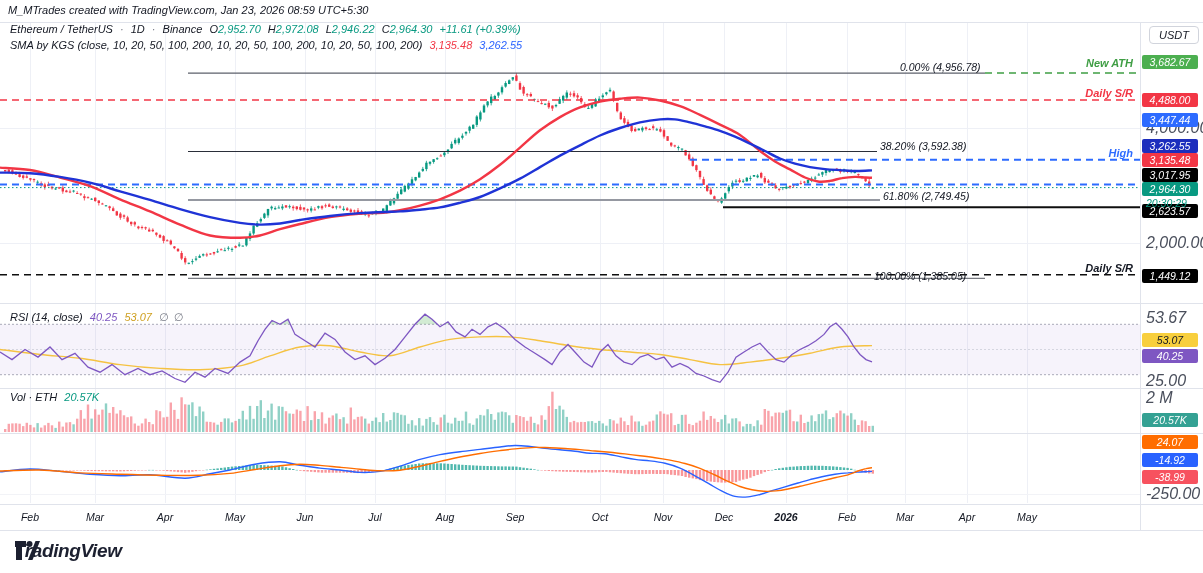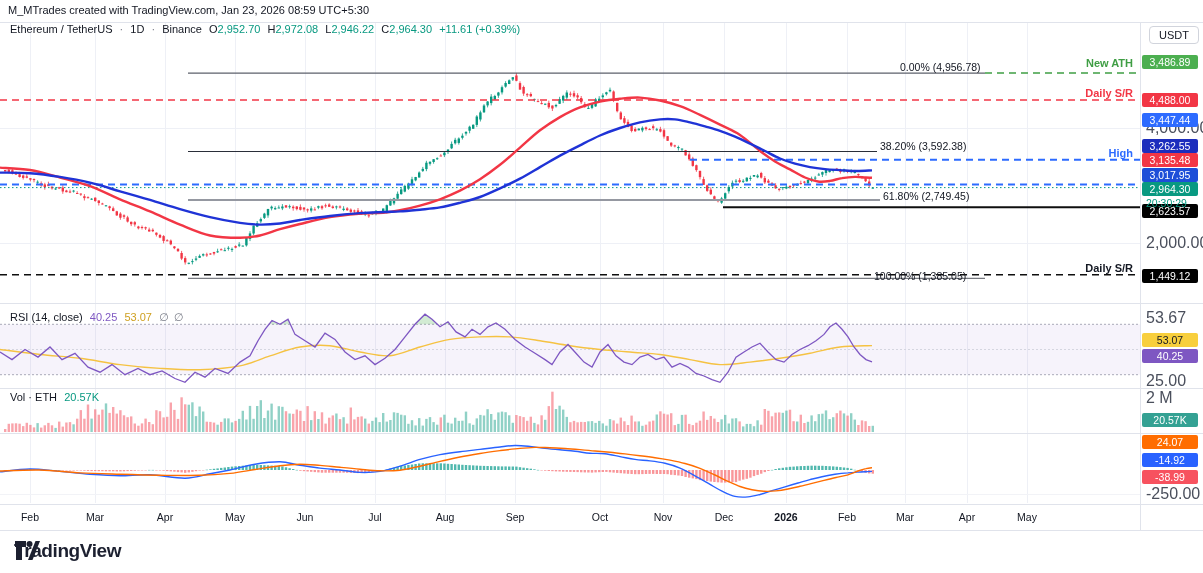--- a/index.html
+++ b/index.html
@@ -1,17 +1,17 @@
 <!DOCTYPE html>
 <html><head>
 <meta charset="utf-8">
 <style>
   html,body{margin:0;padding:0;background:#fff;}
   .stage{position:relative;width:1203px;height:573px;background:#fff;overflow:hidden;
-         font-family:"Liberation Sans","DejaVu Sans",sans-serif;color:#131722;}
+         font-family:"Liberation Sans","DejaVu Sans",sans-serif;color:#131722;font-style:italic;}
   .abs{position:absolute;}
   svg{position:absolute;top:0;left:0;}
   .hdr{left:8px;top:4px;font-size:11px;color:#131722;}
   .legend{left:10px;font-size:11px;white-space:nowrap;}
   .legend span{margin-right:4px;}
   .v-teal{color:#089981;} .v-red{color:#f23645;} .v-blue{color:#2962ff;}
   .v-purple{color:#7e57c2;} .v-yellow{color:#cfa021;} .v-orange{color:#ff6d00;}
   .v-gray{color:#787b86;}
   .axis-text{left:1146px;font-size:16px;color:#4a4f5c;line-height:12px;}
   .badge{left:1142px;min-width:50px;padding:1px 3px;font-size:10.5px;line-height:12px;
@@ -1062,20 +1062,25 @@
     <span>1D</span>
     <span class="v-gray">·</span>
     <span>Binance</span>
     <span style="margin-right:0">O</span><span class="v-teal">2,952.70</span>
     <span style="margin-right:0">H</span><span class="v-teal">2,972.08</span>
     <span style="margin-right:0">L</span><span class="v-teal">2,946.22</span>
     <span style="margin-right:0">C</span><span class="v-teal">2,964.30</span>
     <span class="v-teal">+11.61 (+0.39%)</span>
   </div>
 
+  <div class="abs legend" style="top:39px">
+    <span>SMA by KGS (close, 10, 20, 50, 100, 200, 10, 20, 50, 100, 200, 10, 20, 50, 100, 200)</span>
+    <span class="v-red">3,135.48</span>
+    <span class="v-blue">3,262.55</span>
+  </div>
 
   <div class="abs legend" style="top:311px">
     <span>RSI (14, close)</span>
     <span class="v-purple">40.25</span>
     <span class="v-yellow">53.07</span>
     <span class="v-gray" style="margin-right:2px">∅</span>
     <span class="v-gray">∅</span>
   </div>
 
   <div class="abs legend" style="top:391px">
@@ -1086,26 +1091,26 @@
 
   <div class="abs usdt">USDT</div>
 
   <div id="overlays">
       <div class="abs axis-text" style="top: 122px;">4,000.00</div>
       <div class="abs axis-text" style="top: 237px;">2,000.00</div>
       <div class="abs axis-text" style="top: 312px;">53.67</div>
       <div class="abs axis-text" style="top: 375px;">25.00</div>
       <div class="abs axis-text" style="top: 392px;">2 M</div>
       <div class="abs axis-text" style="top: 488px;">-250.00</div>
-      <div class="abs badge" style="top: 55px; background: rgb(76, 175, 80); color: rgb(255, 255, 255);">3,486.89</div>
+      <div class="abs badge" style="top: 55px; background: rgb(76, 175, 80); color: rgb(255, 255, 255);">3,682.67</div>
       <div class="abs badge" style="top: 93px; background: rgb(242, 54, 69); color: rgb(255, 255, 255);">4,488.00</div>
       <div class="abs badge" style="top: 113px; background: rgb(45, 107, 255); color: rgb(255, 255, 255);">3,447.44</div>
       <div class="abs badge" style="top: 139px; background: rgb(28, 45, 189); color: rgb(255, 255, 255);">3,262.55</div>
       <div class="abs badge" style="top: 153px; background: rgb(242, 54, 69); color: rgb(255, 255, 255);">3,135.48</div>
-      <div class="abs badge" style="top: 168px; background: #1d4ed8; color: rgb(255, 255, 255);">3,017.95</div>
+      <div class="abs badge" style="top: 168px; background: #000000; color: rgb(255, 255, 255);">3,017.95</div>
       <div class="abs badge" style="top: 182px; background: rgb(8, 153, 129); color: rgb(255, 255, 255);">2,964.30</div>
       <div class="abs badge" style="top: 204px; background: rgb(0, 0, 0); color: rgb(255, 255, 255);">2,623.57</div>
       <div class="abs badge" style="top: 269px; background: rgb(0, 0, 0); color: rgb(255, 255, 255);">1,449.12</div>
       <div class="abs badge" style="top: 333px; background: rgb(248, 207, 61); color: rgb(19, 23, 34);">53.07</div>
       <div class="abs badge" style="top: 349px; background: rgb(126, 87, 194); color: rgb(255, 255, 255);">40.25</div>
       <div class="abs badge" style="top: 413px; background: rgb(52, 161, 147); color: rgb(255, 255, 255);">20.57K</div>
       <div class="abs badge" style="top: 435px; background: rgb(255, 109, 0); color: rgb(255, 255, 255);">24.07</div>
       <div class="abs badge" style="top: 453px; background: rgb(41, 98, 255); color: rgb(255, 255, 255);">-14.92</div>
       <div class="abs badge" style="top: 470px; background: rgb(247, 82, 95); color: rgb(255, 255, 255);">-38.99</div>
       <div class="abs countdown" style="top: 197px;">20:30:29</div>

